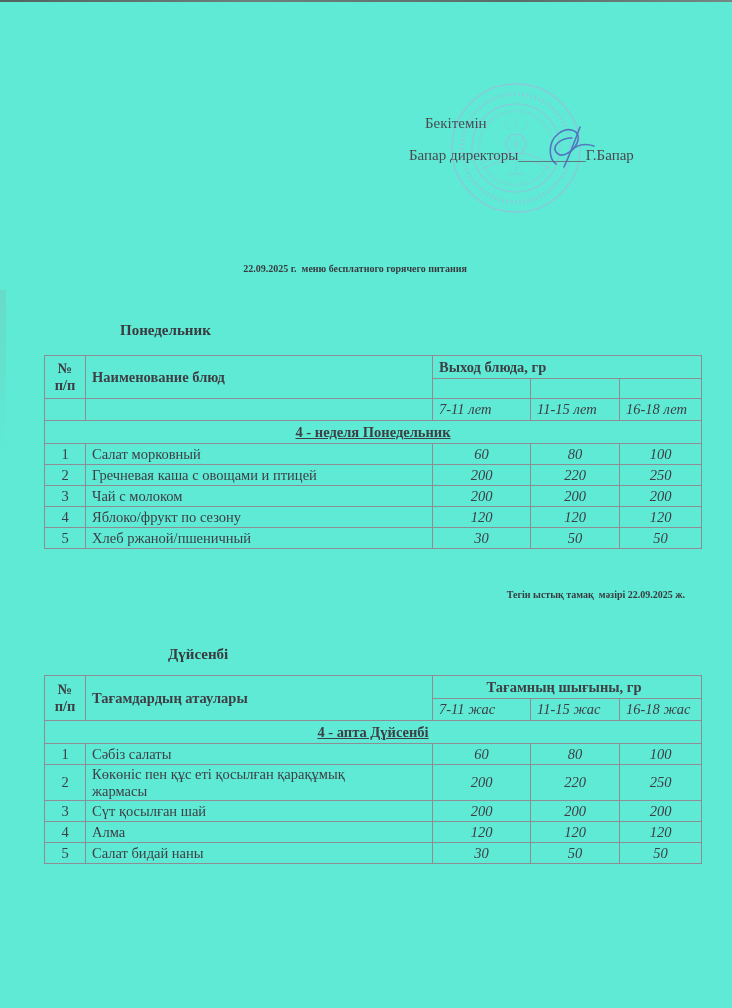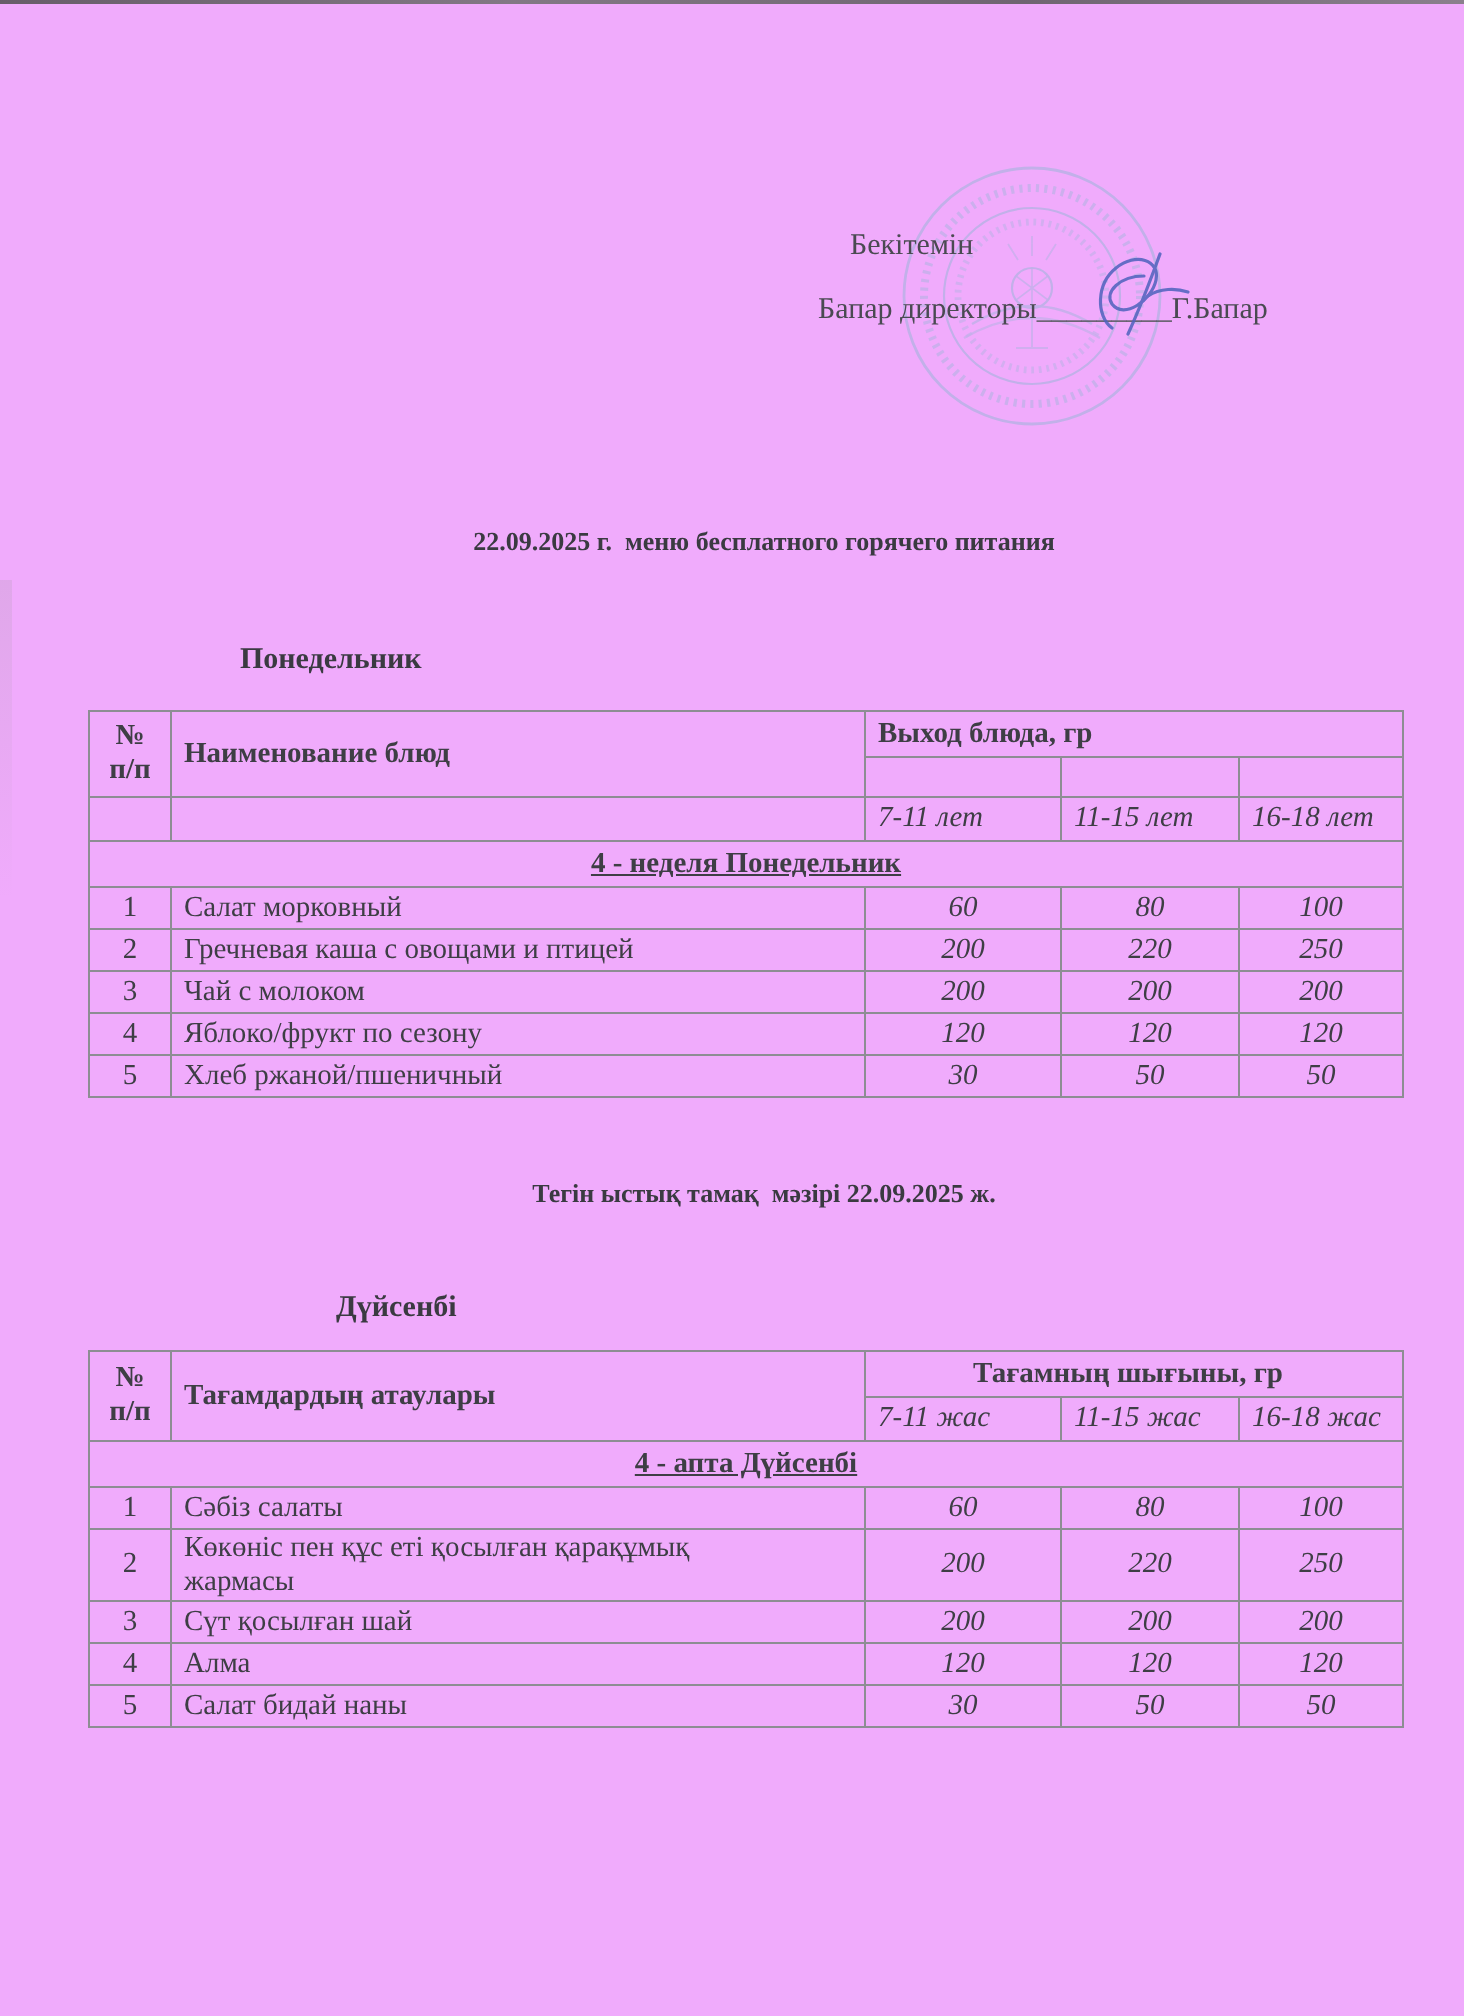--- a/index.html
+++ b/index.html
@@ -2,43 +2,43 @@
 <html><head>
 <meta charset="utf-8">
 <style>
   html,body{margin:0;padding:0;}
   body{
     width:732px;height:1008px;position:relative;overflow:hidden;
     background:#ffffff;
     font-family:"Liberation Serif","DejaVu Serif",serif;
     color:#3e3e45;
   }
-  .page{position:absolute;inset:0;background:#f0abfc;}
+  .page{position:absolute;inset:0;background:#5eead4;}
   .scan-top-line{
     position:absolute;top:0;left:0;width:100%;height:2px;
     background:linear-gradient(90deg,#4f4f4f 0%,#6f6f6f 35%,#585858 70%,#787878 100%);
     opacity:.85;
   }
   .scan-smudge{position:absolute;left:0;top:290px;width:6px;height:160px;
     background:linear-gradient(180deg,rgba(150,150,150,.18),rgba(150,150,150,0));}
 
   
   .stamp-svg{position:absolute;left:446px;top:78px;width:140px;height:140px;opacity:.62;}
   .approve-label{position:absolute;left:425px;top:115px;font-size:15px;color:#4a4a52;}
   .director-row{position:absolute;left:409px;top:147px;font-size:15px;color:#4a4a52;white-space:nowrap;}
   .director-row .u{letter-spacing:0;color:#5a5a62;}
   .signature-svg{position:absolute;left:544px;top:124px;width:58px;height:46px;}
 
   
   .doc-title{
-    position:absolute;left:52px;width:660px;text-align:center;
-    font-weight:bold;font-size:13px;color:#3a3a41;white-space:pre-wrap;
+    position:absolute;left:25px;width:660px;text-align:center;
+    font-weight:bold;font-size:10px;color:#3a3a41;white-space:pre-wrap;
   }
   .title-ru{top:263px;}
-  .title-kz{top:589px;}
+  .title-kz{top:589px;text-align:right;}
   .day-label{position:absolute;left:120px;font-weight:bold;font-size:15px;color:#3a3a41;}
   .day-ru{top:322px;}
   .day-kz{top:646px;margin-left:48px;}
 
   
   table.menu{
     position:absolute;left:44px;width:657px;
     border-collapse:collapse;table-layout:fixed;
   }
   .table-ru{top:355px;}

